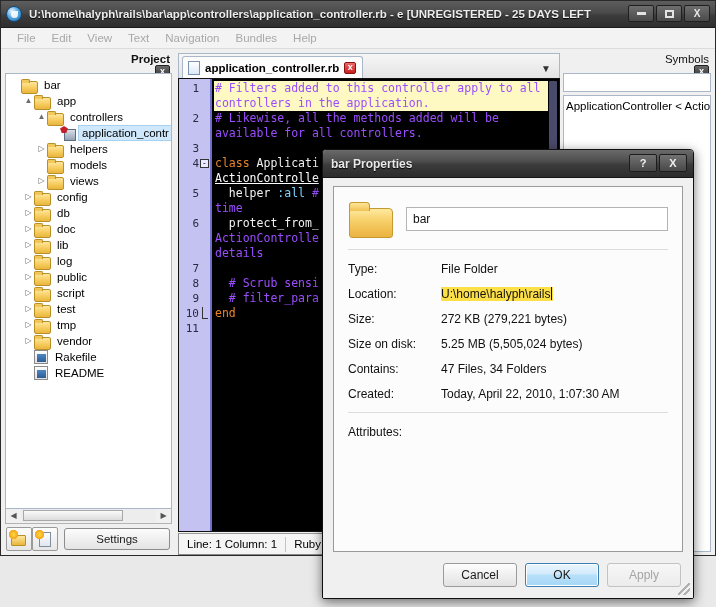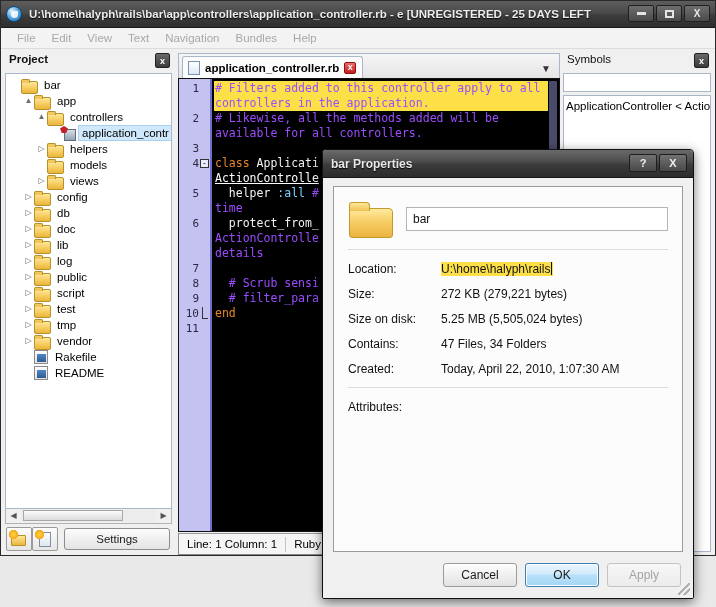--- a/index.html
+++ b/index.html
@@ -84,23 +84,24 @@
   #body-row { flex: 1 1 auto; display: flex; background: #f0f0f0; min-height: 0; }
 
   
   #project-panel {
     width: 174px; flex: 0 0 174px;
     display: flex; flex-direction: column;
     background: #f0f0f0;
     padding: 4px 3px 3px 4px;
   }
   .panel-head {
-    display: flex; align-items: flex-start; justify-content: space-between;
+    display: flex; align-items: flex-end; justify-content: space-between;
     height: 20px;
     padding: 0 2px 0 4px;
+    flex-direction: column;
   }
   .panel-head .ttl { font-weight: bold; font-size: 11.5px; color: #111; }
   .closebox {
     width: 15px; height: 15px;
     background: linear-gradient(180deg,#6a6a6a,#3a3a3a);
     border: 1px solid #222; border-radius: 2px;
     color: #fff; font-size: 9px; font-weight: bold;
     display: flex; align-items: center; justify-content: center;
   }
   #tree-wrap {
@@ -296,21 +297,21 @@
   #code {
     flex: 1 1 auto; min-width: 0;
     background: #000;
     font-family: "DejaVu Sans Mono", monospace;
     font-size: 11.5px;
     padding-top: 2px;
     overflow: hidden;
     position: relative;
   }
   .cline { height: 15px; line-height: 15px; white-space: pre; padding-left: 1px; }
-  .cline.hl { background: #fde047; }
+  .cline.hl { background: #fef9c3; }
   .c-com { color: #9b4dff; }
   .c-kw  { color: #e8852a; }
   .c-txt { color: #f2f2f2; }
   .c-cls { color: #ffffff; text-decoration: underline; }
   .c-sym { color: #7fd4ff; }
   #code-vscroll {
     position: absolute; right: 0; top: 0; width: 11px; bottom: 0;
     background: #000;
   }
   #code-vscroll .th {
@@ -739,20 +740,24 @@
     <div id="dtab-page">
       <div id="name-row">
         <div id="big-folder"></div>
         <div id="name-input">bar</div>
       </div>
 
       <div class="hr"></div>
 
       <div id="fields-root">
           <div class="prow">
+            <div class="pkey">Type:</div>
+            <div class="pval">File Folder</div>
+          </div>
+          <div class="prow">
             <div class="pkey">Location:</div>
             <div class="pval sel">U:\home\halyph\rails<span class="caret"></span></div>
           </div>
           <div class="prow">
             <div class="pkey">Size:</div>
             <div class="pval">272 KB (279,221 bytes)</div>
           </div>
           <div class="prow">
             <div class="pkey">Size on disk:</div>
             <div class="pval">5.25 MB (5,505,024 bytes)</div>

